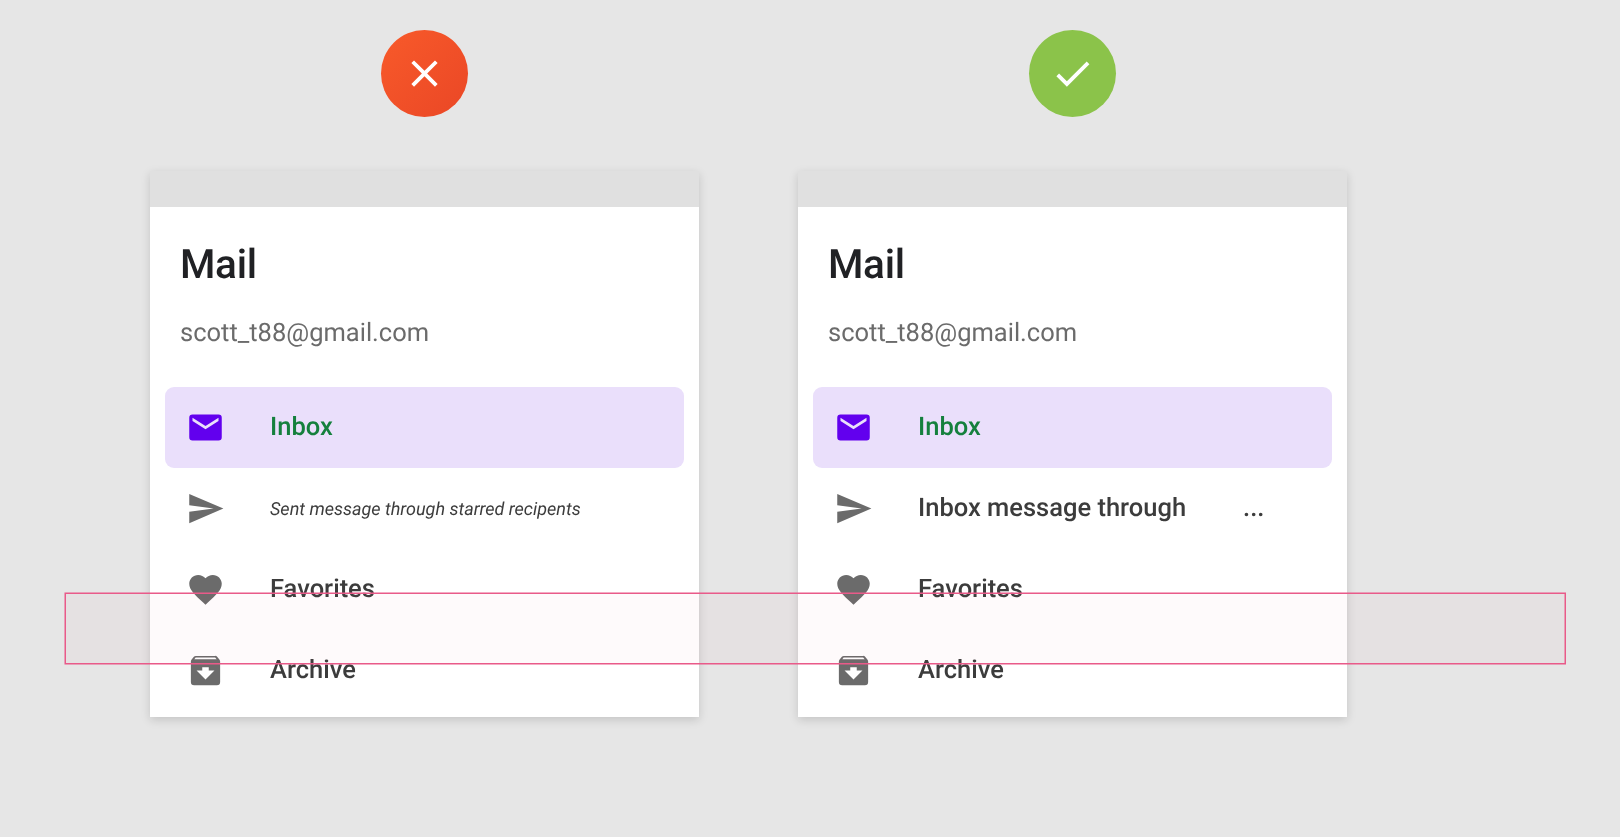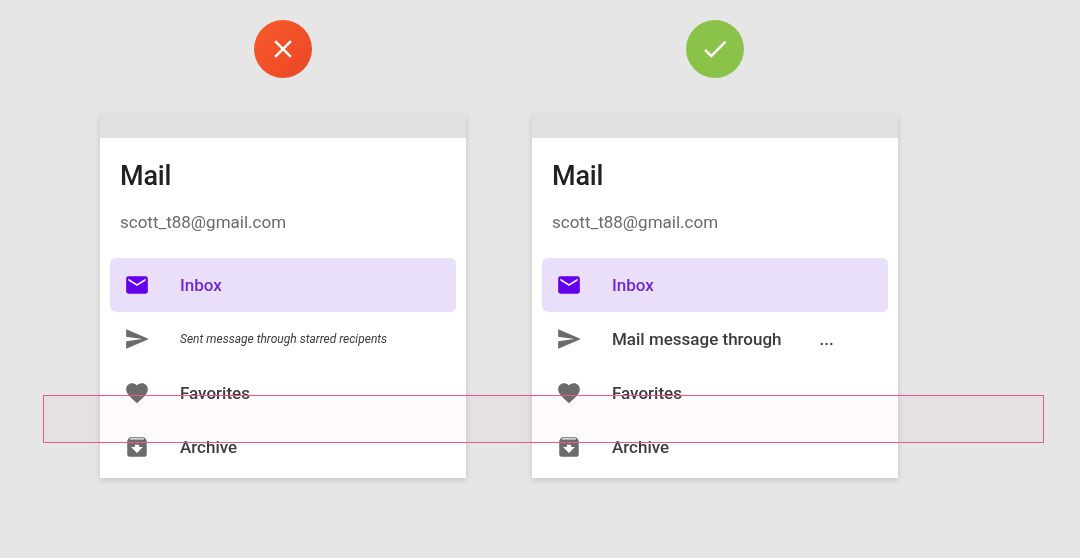--- a/index.html
+++ b/index.html
@@ -79,21 +79,21 @@
       align-items: center;
       justify-content: center;
     }
     .item .label {
       font-size: 17px;
       font-weight: 500;
       color: #3c3c3c;
       white-space: nowrap;
       overflow: hidden;
     }
-    .item.active .label { color: #6d28d9; }
+    .item.active .label { color: #15803d; }
     .item .icon svg { fill: #6b6b6b; width: 26px; height: 26px; }
     .item.active .icon svg { fill: #6200ee; }
     .item.wrong .label { font-size: 12px; font-weight: 400; font-style: italic; }
     .ellipsis { margin-left: 8px; color:#3c3c3c; font-size:17px; font-weight:500; }
     .highlight-box {
       position: absolute;
       left: 43px;
       top: 395px;
       width: 1001px;
       height: 48px;
@@ -176,21 +176,21 @@
               </svg>
             </span>
           <span class="label">Inbox</span>
         </div>
         <div class="item">
           <span class="icon">
               <svg viewBox="0 0 24 24">
                 <path d="M2 21 23 12 2 3v7l15 2-15 2v7z"></path>
               </svg>
             </span>
-          <span class="label">Mail message through</span>
+          <span class="label">Inbox message through</span>
           <span class="ellipsis">...</span>
         </div>
         <div class="item">
           <span class="icon">
               <svg viewBox="0 0 24 24">
                 <path d="M12 21.35 10.55 20C5.4 15.36 2 12.28 2 8.5 2 5.42 4.42 3 7.5 3c1.74 0 3.41.81 4.5 2.09C13.09 3.81 14.76 3 16.5 3 19.58 3 22 5.42 22 8.5c0 3.78-3.4 6.86-8.55 11.54L12 21.35z"></path>
               </svg>
             </span>
           <span class="label">Favorites</span>
         </div>

